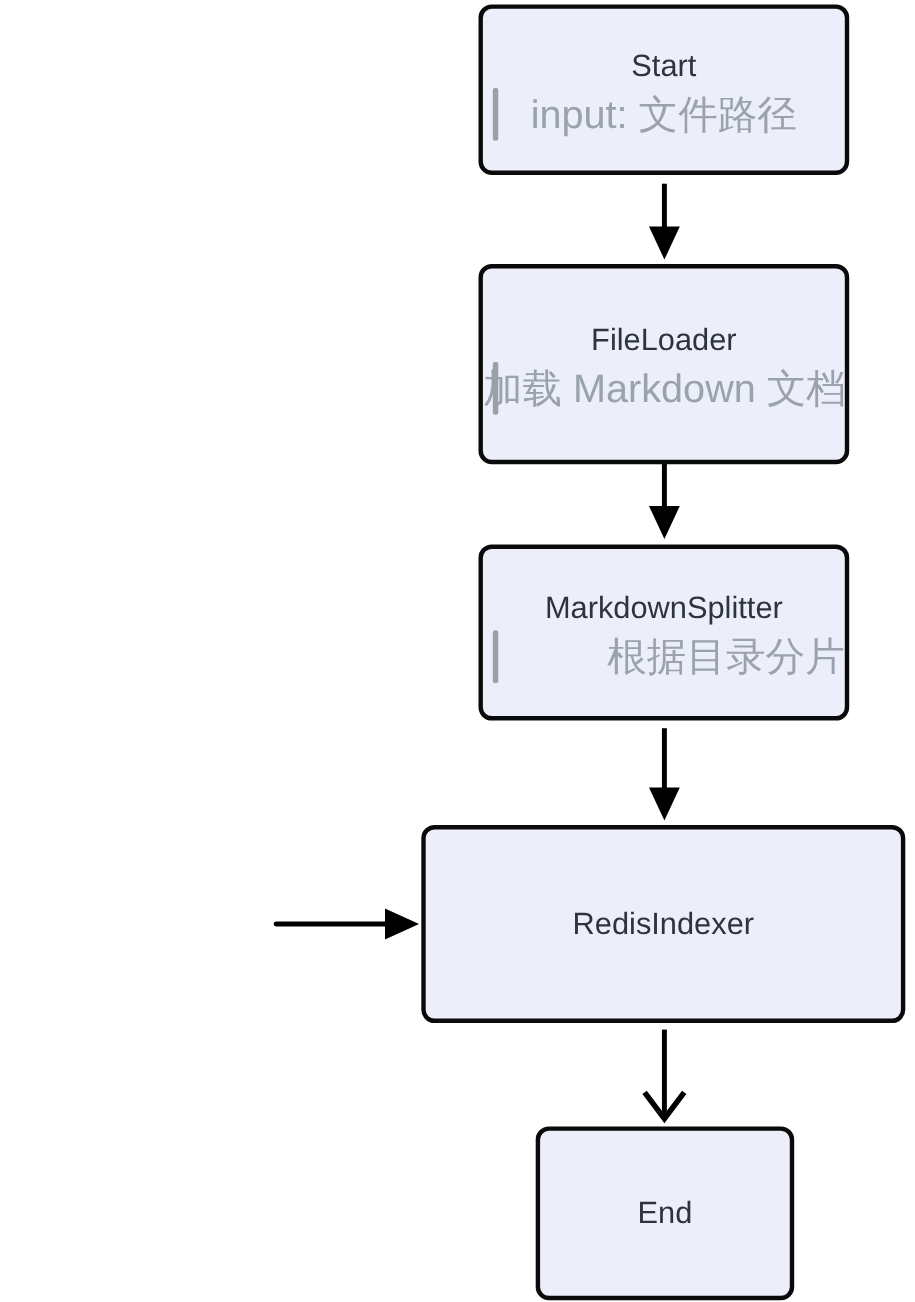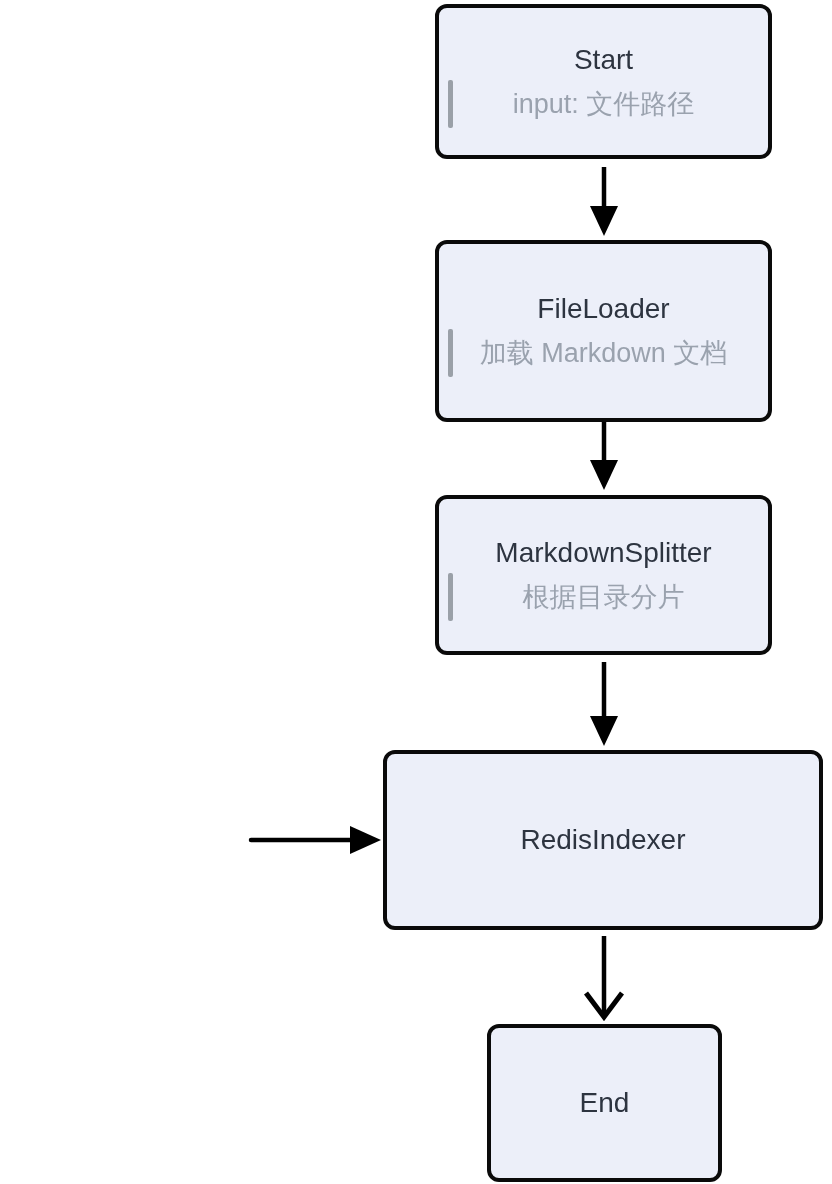--- a/index.html
+++ b/index.html
@@ -41,39 +41,39 @@
   .node-title {
     font-size: 28px;
     line-height: 44px;
     color: var(--title-color);
     font-weight: 500;
     white-space: nowrap;
   }
   .node-subtitle {
     position: relative;
     width: 100%;
-    font-size: 27px;
+    font-size: 36px;
     line-height: 44px;
     color: var(--subtitle-color);
     white-space: nowrap;
   }
   .quote-bar {
     position: absolute;
     left: 9px;
     top: 50%;
     transform: translateY(-50%);
     width: 5px;
     height: 48px;
     border-radius: 2px;
     background: var(--bar-color);
   }
   
   .node-start            { left: 435px; top: 4px;    width: 337px; height: 155px; }
   .node-fileloader       { left: 435px; top: 240px;  width: 337px; height: 182px; }
-  .node-markdownsplitter { left: 435px; top: 495px;  width: 337px; height: 160px; }
+  .node-markdownsplitter { left: 435px; top: 495px;  width: 337px; height: 160px; text-align: right; }
   .node-embedding        { left: 8px;   top: 762px;  width: 235px; height: 151px; }
   .node-redisindexer     { left: 383px; top: 750px;  width: 440px; height: 180px; }
   .node-end              { left: 487px; top: 1024px; width: 235px; height: 158px; }
 </style>
 </head>
 <body>
 
 <div class="canvas">
 
   <svg class="arrow-layer" width="832" height="1184" viewBox="0 0 832 1184" aria-hidden="true">

